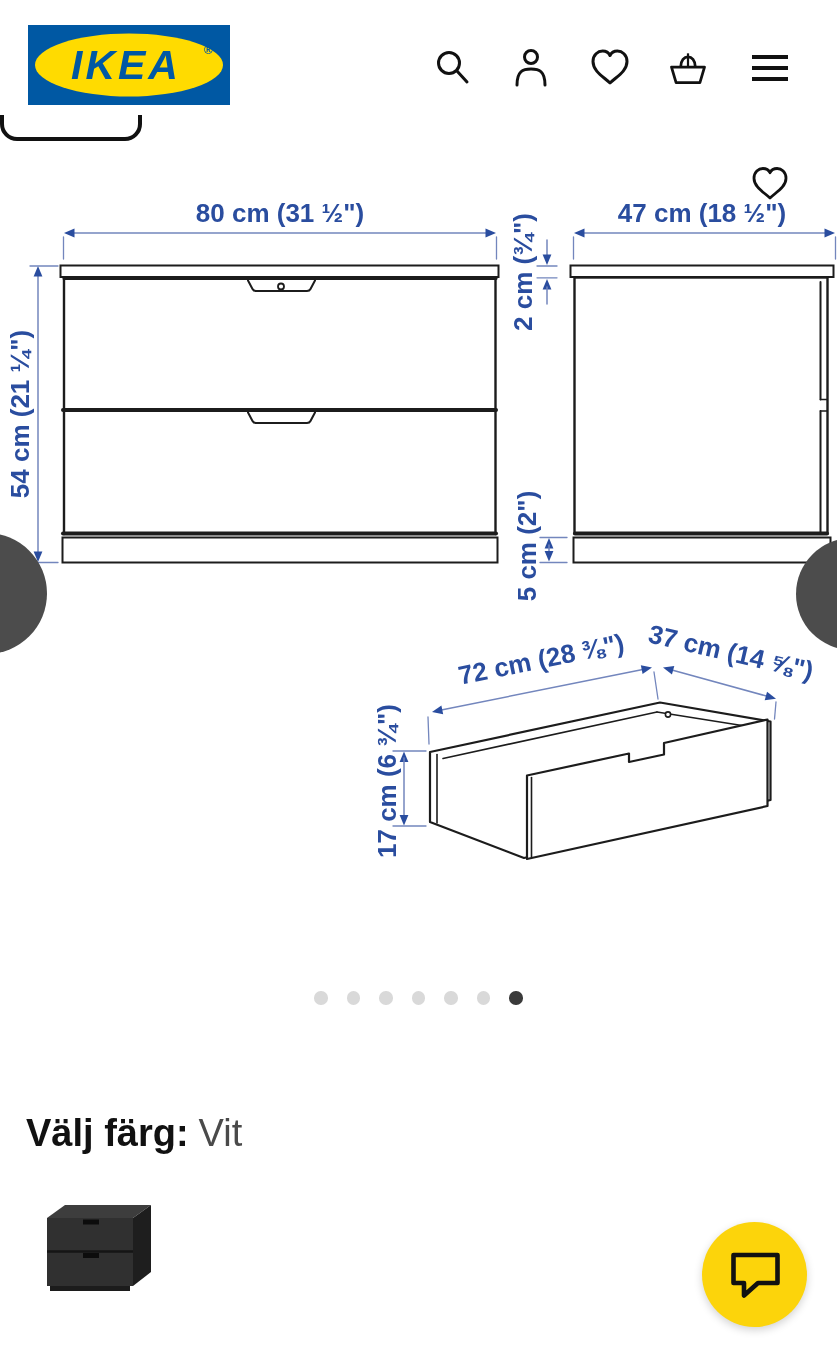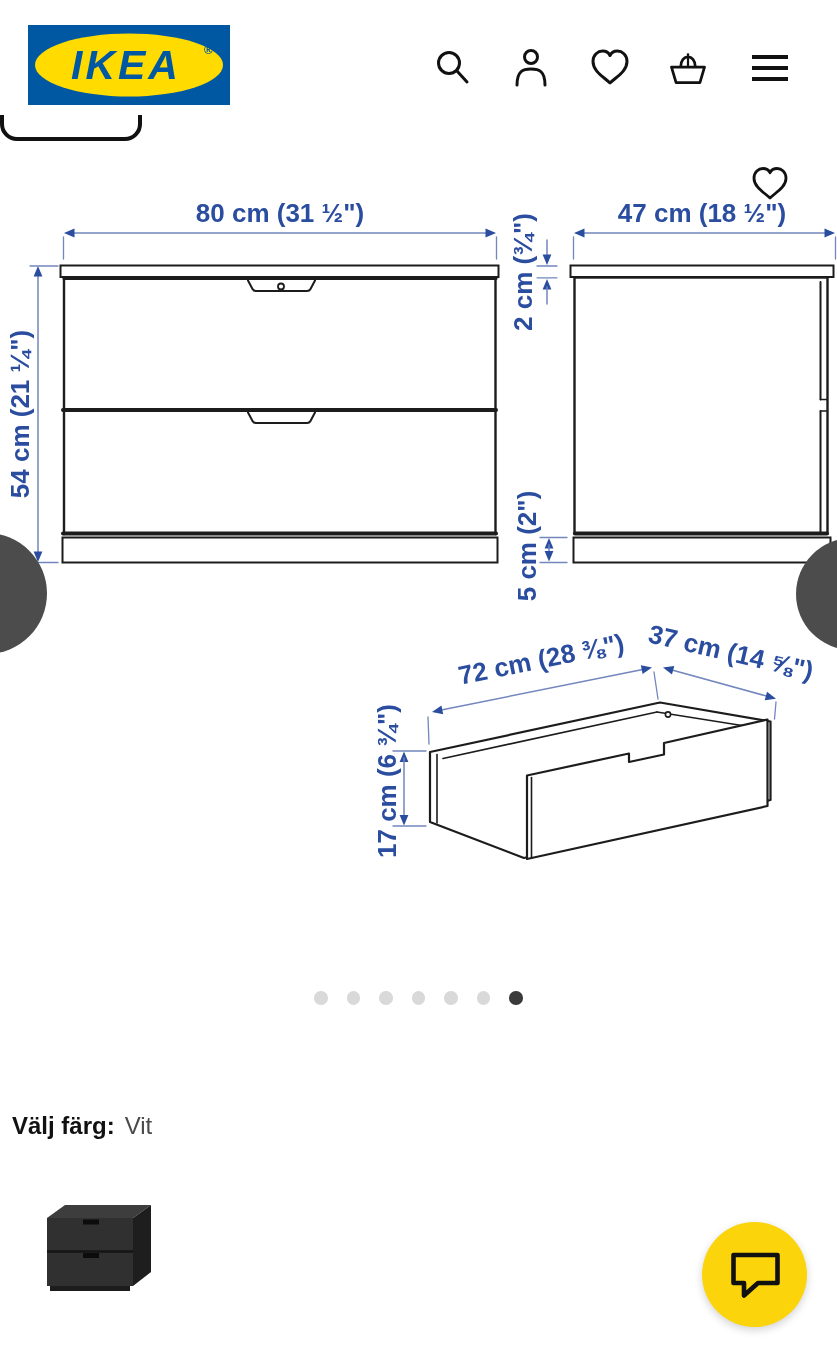--- a/index.html
+++ b/index.html
@@ -18,21 +18,21 @@
   .dimtext{font-family:"Liberation Sans",sans-serif;font-weight:bold;font-size:26px;}
   .fav-btn{position:absolute;left:748px;top:48px;width:44px;height:44px;background:none;border:none;padding:0;cursor:pointer;}
   .nav-circle{position:absolute;border-radius:50%;background:#4c4c4c;border:none;padding:0;cursor:pointer;}
   .nav-prev{left:-74px;top:418px;width:121px;height:121px;}
   .nav-next{left:796px;top:423px;width:112px;height:112px;}
   .dots{position:absolute;left:0;top:876px;width:837px;display:flex;justify-content:center;gap:19px;}
   .dot{width:13.5px;height:13.5px;border-radius:50%;background:#d9d9d9;border:none;padding:0;cursor:pointer;}
   .dot.active{background:#3a3a3a;}
 
   
-  .picker-label{position:absolute;left:12px;top:1112px;font-size:24px;color:#111;}
+  .picker-label{position:absolute;left:26px;top:1112px;font-size:38px;color:#111;}
   .picker-label .b{font-weight:bold;}
   .picker-label .v{font-weight:normal;color:#4a4a4a;margin-left:10px;}
   .swatch{position:absolute;background:#fff;border:none;padding:0;cursor:pointer;}
   .swatch-black{left:33px;top:1198px;width:122px;height:95px;}
   .swatch-white{left:178px;top:1177px;width:142px;height:141px;border:4px solid #111;border-radius:17px;box-sizing:border-box;display:flex;align-items:center;justify-content:center;background:#fff;}
 
   
   .chat-btn{position:absolute;left:702px;top:1222px;width:105px;height:105px;border-radius:50%;background:#FCD40B;border:none;padding:0;cursor:pointer;box-shadow:0 3px 8px rgba(0,0,0,0.18);}
 </style>
 </head>

